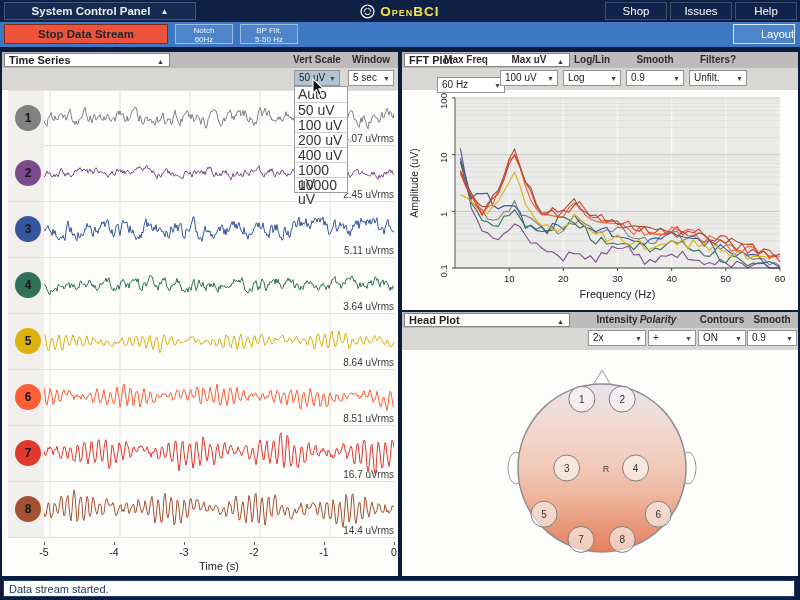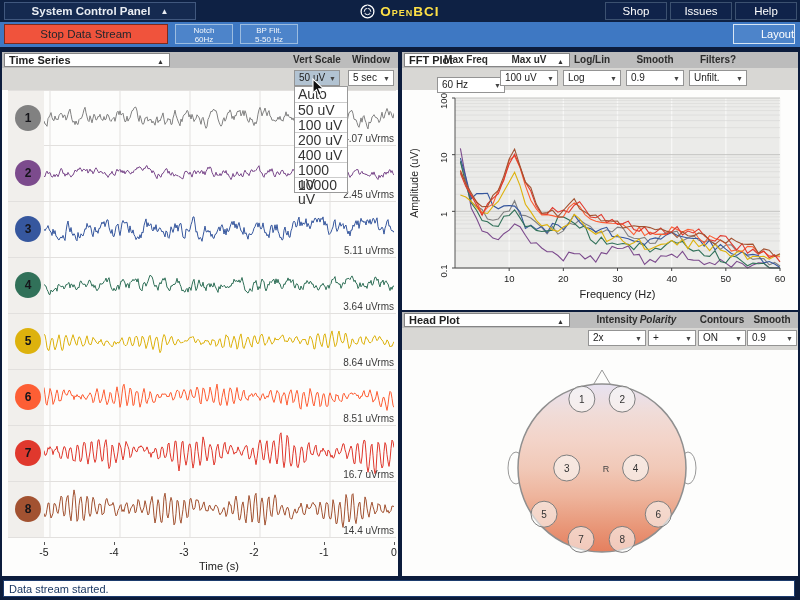--- a/index.html
+++ b/index.html
@@ -15,21 +15,21 @@
   .logo { position:absolute; left:0; right:0; top:0; height:22px; display:flex; align-items:center;
           justify-content:center; gap:5px; color:#fde047; pointer-events:none; }
   .logo-text { font-size:13.5px; font-weight:bold; letter-spacing:1px; font-variant:small-caps; }
   .top-right { position:absolute; right:3px; top:2px; display:flex; gap:3px; }
   .top-btn { width:62px; height:18px; background:#10234a; border:1px solid #3c5170; color:#fff;
              font-size:11.5px; display:flex; align-items:center; justify-content:center; cursor:pointer; }
 
   
   .toolbar { position:absolute; left:0; top:22px; width:800px; height:25px; background:#3e78c3; }
   .stop-btn { position:absolute; left:4px; top:2px; width:164px; height:20px; background:#f0533c;
-              border:1px solid #7e2a1c; color:#23262c; font-weight:normal; font-size:11.5px;
+              border:1px solid #7e2a1c; color:#23262c; font-weight:bold; font-size:11.5px;
               text-align:center; line-height:18px; cursor:pointer; }
   .filt-btn { position:absolute; top:2px; width:58px; height:20px; background:#4d84ca;
               border:1px solid #9cbce0; color:#f2f6fb; font-size:8px; line-height:9px;
               text-align:center; padding-top:1px; cursor:pointer; }
   .layout-btn { position:absolute; right:5px; top:2px; width:62px; height:20px; background:#4d84ca;
                 border:1px solid #d9e6f4; color:#fff; font-size:11px; text-align:right;
                 line-height:18px; cursor:pointer; }
 
   
   .panel { position:absolute; background:#fdfdfc; }

